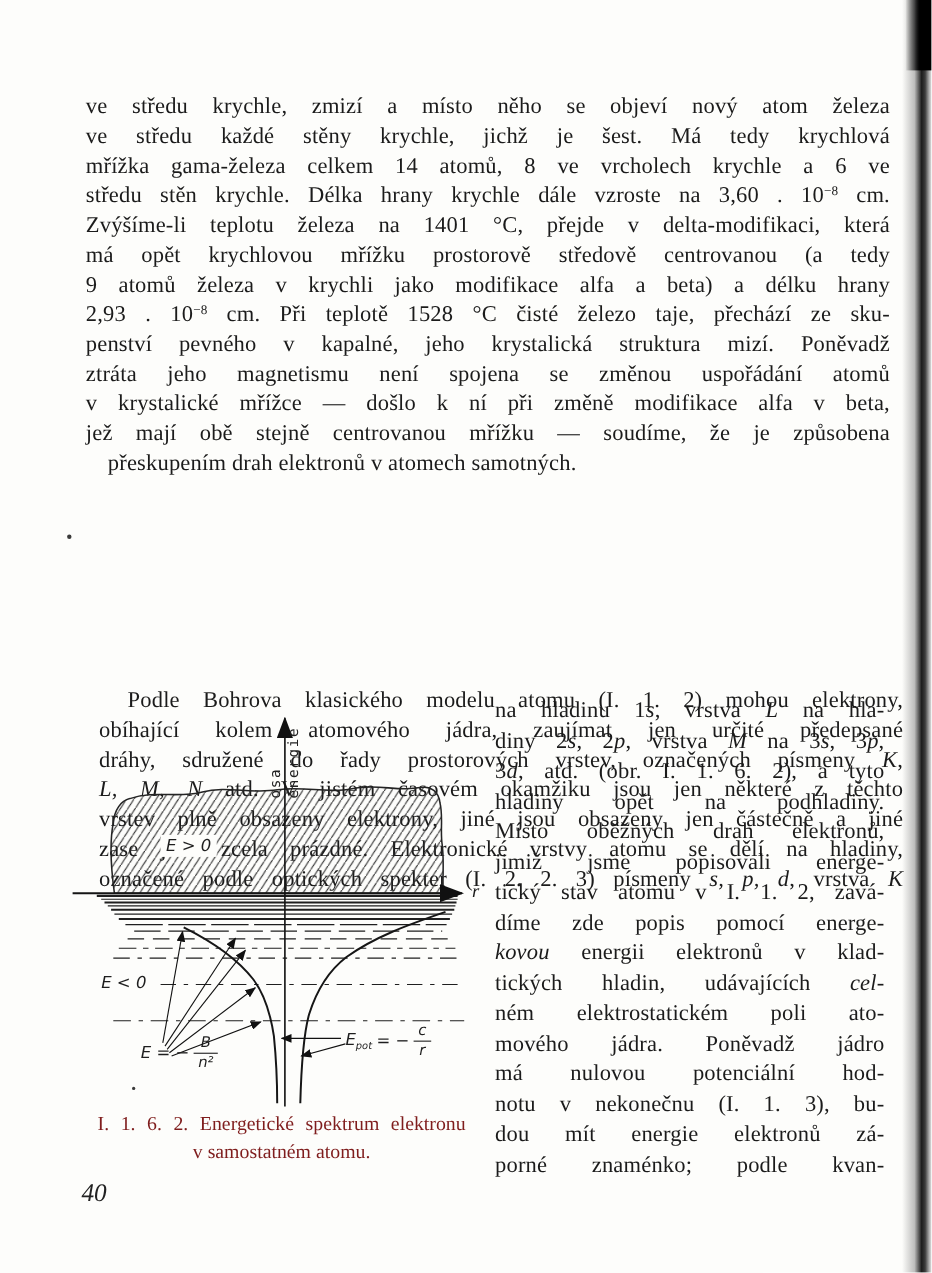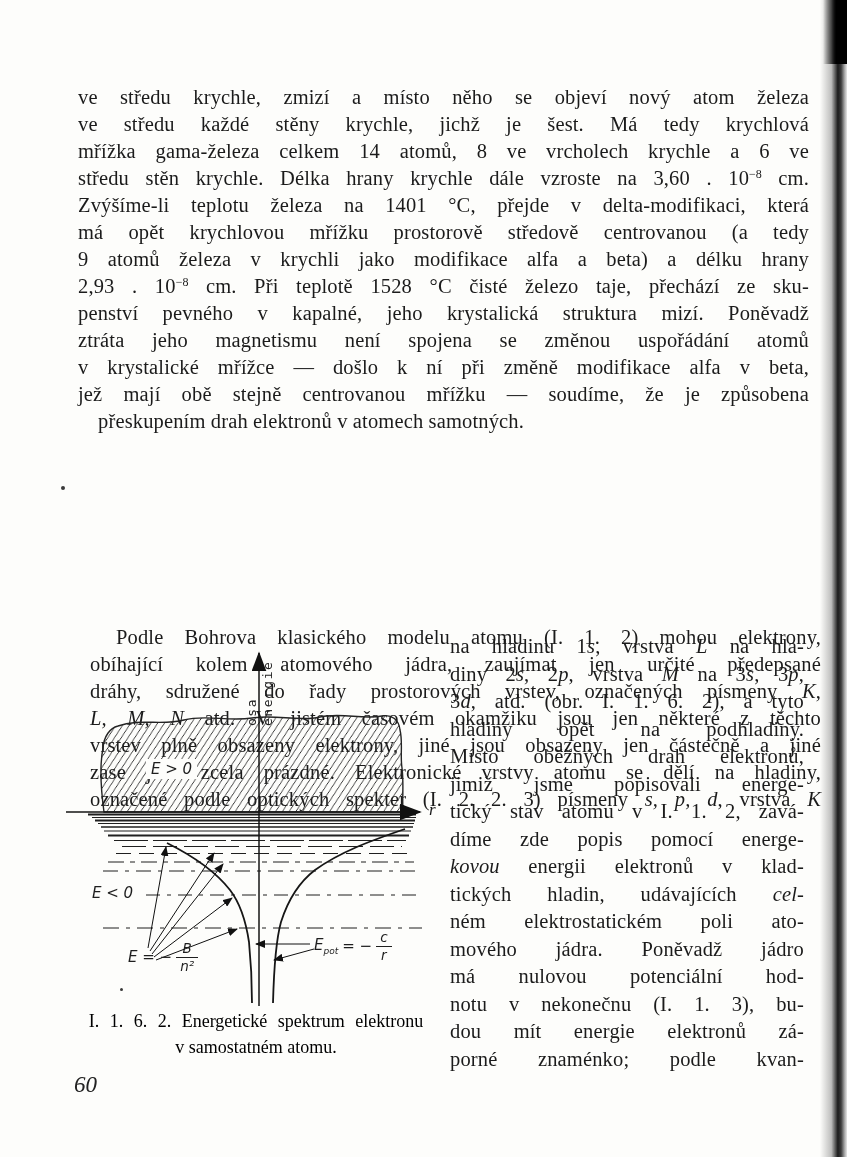--- a/index.html
+++ b/index.html
@@ -30,21 +30,21 @@
   .axislabel{position:absolute;left:213px;top:661px;width:96px;height:34px;
              transform:rotate(-90deg);font-family:"DejaVu Sans Mono","DejaVu Sans",sans-serif;
              font-size:13px;line-height:16px;letter-spacing:1.5px;color:#222;}
   .axislabel div{height:16px;}
 
   .rlabel{position:absolute;left:429px;top:800px;font-size:17px;font-style:italic;
           font-family:"Liberation Serif",serif;color:#1a1a1a;}
 
   
   .caption{position:absolute;left:58px;top:1008px;width:396px;text-align:center;
-           font-size:18px;line-height:26px;color:#000000;}
+           font-size:18px;line-height:26px;color:#7f1d1d;}
   .caption .c1{word-spacing:6px;}
   .pagenum{position:absolute;left:74px;top:1072px;font-size:23px;font-style:italic;color:#222;}
 
   
   .scan-edge{position:absolute;top:0;right:0;width:27px;height:1157px;
      background:linear-gradient(to right,rgba(110,110,110,0) 0%,rgba(95,95,95,.40) 42%,
                 #1c1c1c 66%,#3c3c3c 78%,#b0b0b0 92%,#e6e6e6 100%);}
   .scan-edge-top{position:absolute;top:0;right:0;width:24px;height:64px;
      background:linear-gradient(to right,rgba(0,0,0,0) 0%,#000 55%);}
   .artifact{position:absolute;background:#3a3a3a;border-radius:50%;}
@@ -184,20 +184,20 @@
       <span class="num">c</span>
       <span class="den">r</span>
     </span>
   </div>
 
   <div class="caption">
     <div class="c1">I. 1. 6. 2. Energetické spektrum elektronu</div>
     <div class="c2">v samostatném atomu.</div>
   </div>
 
-  <div class="pagenum">60</div>
+  <div class="pagenum">40</div>
 
   <div class="scan-edge"></div>
   <div class="scan-edge-top"></div>
   <div class="artifact" style="left:61px;top:486px;width:4px;height:4px;"></div>
   <div class="artifact" style="left:120px;top:988px;width:3px;height:3px;"></div>
 
 </div>
 
 </body></html>

